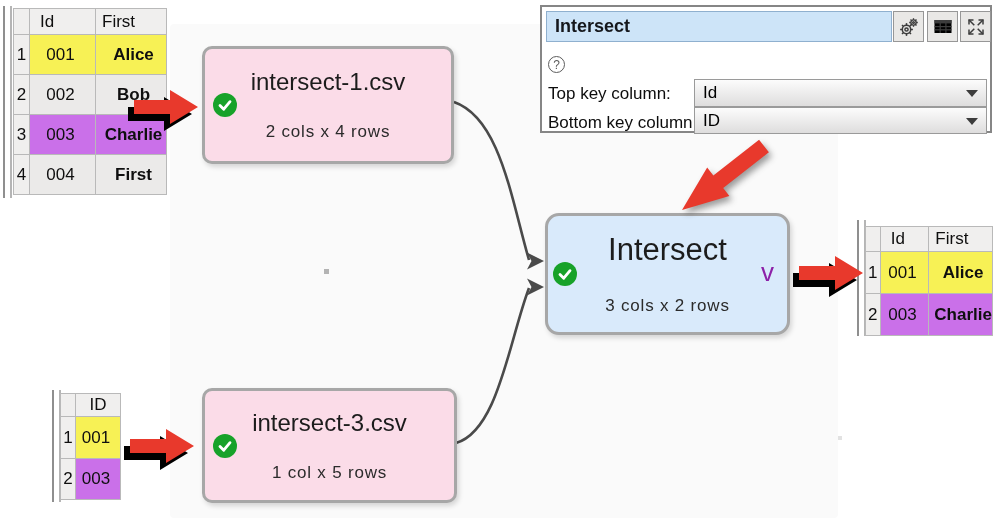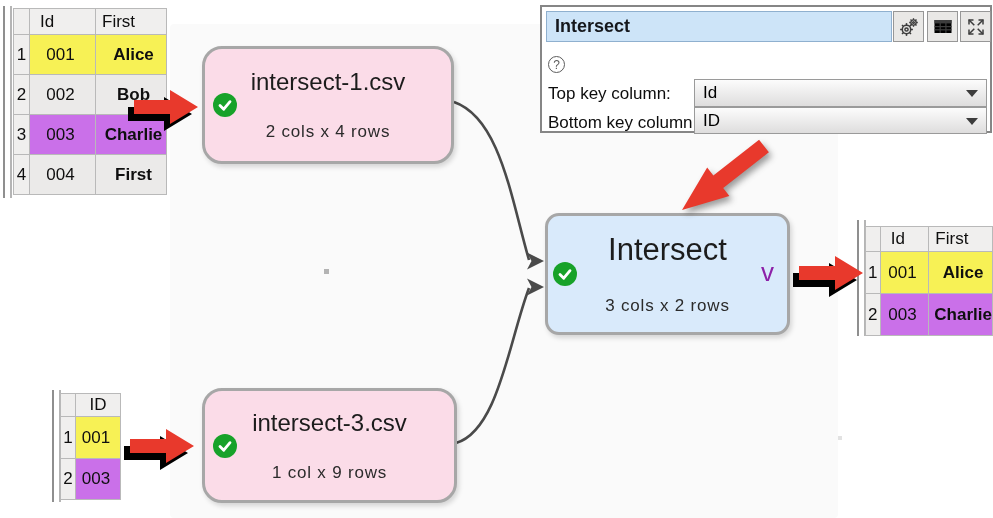--- a/index.html
+++ b/index.html
@@ -9,21 +9,21 @@
   
   .canvas{position:absolute;left:170px;top:24px;width:668px;height:494px;
           background:#fafafa;border-radius:4px;}
   .canvas-dot{position:absolute;width:5px;height:5px;background:#b3b3b3;}
   .canvas-dot.faint{background:#e2e2e2;width:4px;height:4px;}
 
   
   .node{position:absolute;box-sizing:border-box;border:3px solid #a7a7a7;
         display:flex;flex-direction:column;align-items:center;justify-content:center;
         box-shadow:2px 3px 5px rgba(0,0,0,.15);}
-  .node.pink{background:#fbdce8;border-radius:20px;}
+  .node.pink{background:#fbdce8;border-radius:10px;}
   .node.blue{background:#d9eafb;border-radius:14px;}
   .node-title{font-size:24px;color:#1c1c1c;white-space:nowrap;}
   .node.blue .node-title{font-size:31px;}
   .node-sub{font-size:17px;color:#2b2b2b;letter-spacing:.8px;white-space:nowrap;}
   .node.pink .node-gap{height:26px;} .node.blue .node-gap{height:28px;}
   .check{position:absolute;left:8px;top:50%;transform:translateY(-50%);
          width:24px;height:24px;border-radius:50%;background:#17a229;
          display:flex;align-items:center;justify-content:center;}
   .node.blue .check{left:5px;}
   .vmark{position:absolute;right:13px;top:50%;transform:translateY(-54%);
@@ -106,21 +106,21 @@
   </div>
 
   <div class="node pink" style="left:202px;top:388px;width:255px;height:115px">
     <div class="check">
       <svg width="20" height="20" viewBox="0 0 24 24">
           <path d="M6 12.5 L10.5 17 L18 8" stroke="#fff" stroke-width="3.4" fill="none" stroke-linecap="round" stroke-linejoin="round"></path>
         </svg>
     </div>
     <div class="node-title">intersect-3.csv</div>
     <div class="node-gap"></div>
-    <div class="node-sub">1 col x 9 rows</div>
+    <div class="node-sub">1 col x 5 rows</div>
   </div>
 
   <div class="node blue" style="left:545px;top:213px;width:245px;height:122px">
     <div class="check">
       <svg width="20" height="20" viewBox="0 0 24 24">
           <path d="M6 12.5 L10.5 17 L18 8" stroke="#fff" stroke-width="3.4" fill="none" stroke-linecap="round" stroke-linejoin="round"></path>
         </svg>
     </div>
     <div class="node-title">Intersect</div>
     <div class="node-gap"></div>

